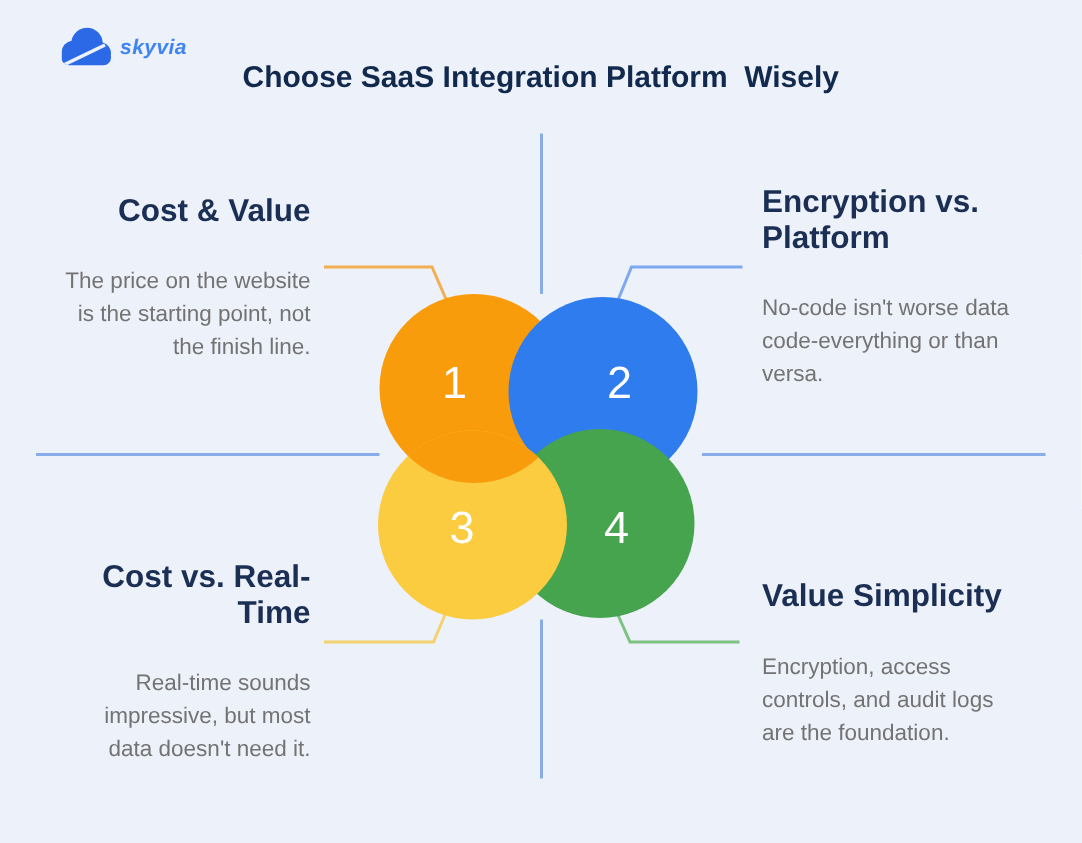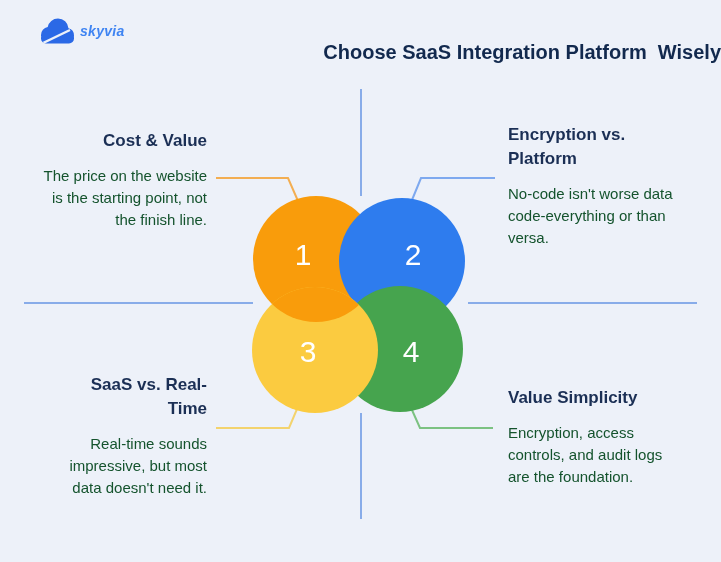--- a/index.html
+++ b/index.html
@@ -11,32 +11,32 @@
     overflow:hidden;
   }
   .layer{position:absolute;left:0;top:0;}
   .logo-text{
     position:absolute;left:80px;top:19px;
     font-size:14px;font-style:italic;font-weight:600;
     color:#3F84F2;letter-spacing:.3px;line-height:24px;
   }
   .title{
     position:absolute;left:0;right:0;top:40px;
-    text-align:right;font-size:20px;font-weight:700;
+    text-align:center;font-size:20px;font-weight:700;
     color:#12294E;white-space:pre-wrap;line-height:24px;
   }
   .quad{position:absolute;width:187px;}
   .quad.right-align{text-align:right;}
   .quad.left-align{text-align:left;}
   .quad-heading{
-    font-size:17px;font-weight:600;color:#1B2F55;line-height:24px;
+    font-size:21px;font-weight:600;color:#1B2F55;line-height:24px;
   }
   .quad-body{
-    margin-top:12px;font-size:15px;font-weight:400;
-    color:#14532d;line-height:22px;
+    margin-top:24px;font-size:15px;font-weight:400;
+    color:#737373;line-height:22px;
   }
   #q1{left:20px;top:129px;}
   #q2{left:508px;top:123px;}
   #q3{left:20px;top:373px;}
   #q4{left:508px;top:386px;}
   .num{font-family:"Liberation Sans",sans-serif;font-size:30px;font-weight:400;}
 </style>
 </head>
 <body>
 
@@ -114,21 +114,21 @@
     </div>
     <div class="quad-body">
       <div>No-code isn't worse data</div>
       <div>code-everything or than</div>
       <div>versa.</div>
     </div>
   </div>
 
   <div id="q3" class="quad right-align">
     <div class="quad-heading">
-      <div>SaaS vs. Real-</div>
+      <div>Cost vs. Real-</div>
       <div>Time</div>
     </div>
     <div class="quad-body">
       <div>Real-time sounds</div>
       <div>impressive, but most</div>
       <div>data doesn't need it.</div>
     </div>
   </div>
 
   <div id="q4" class="quad left-align">

